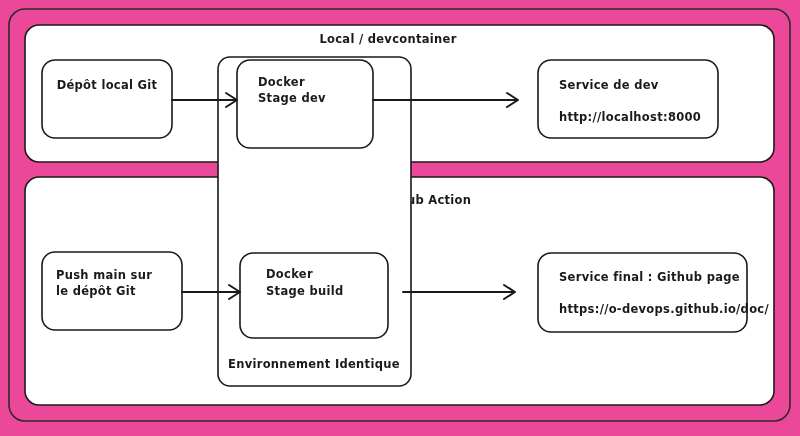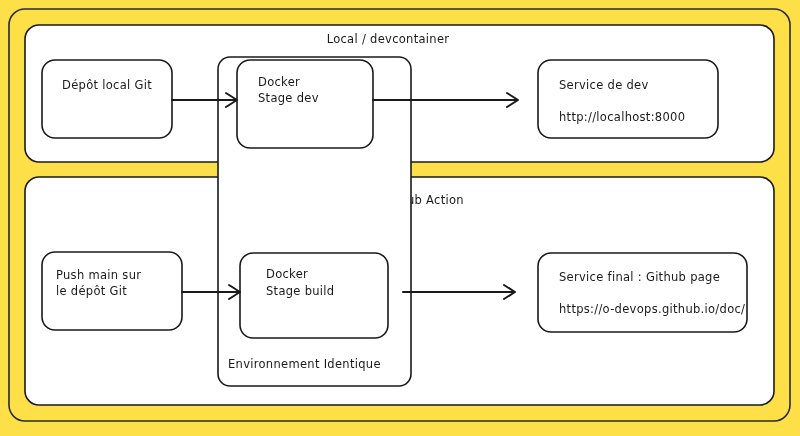--- a/index.html
+++ b/index.html
@@ -8,22 +8,23 @@
     padding: 0;
     background: #ffffff;
   }
   body {
     font-family: "DejaVu Sans", sans-serif;
   }
   #diagram-root {
     position: relative;
     width: 800px;
     height: 436px;
-    background: #fde047;
+    background: #ec4899;
     overflow: hidden;
+    font-weight: bold;
   }
   svg#diagram-svg {
     position: absolute;
     left: 0;
     top: 0;
     width: 800px;
     height: 436px;
     display: block;
   }
   .node-shape {

